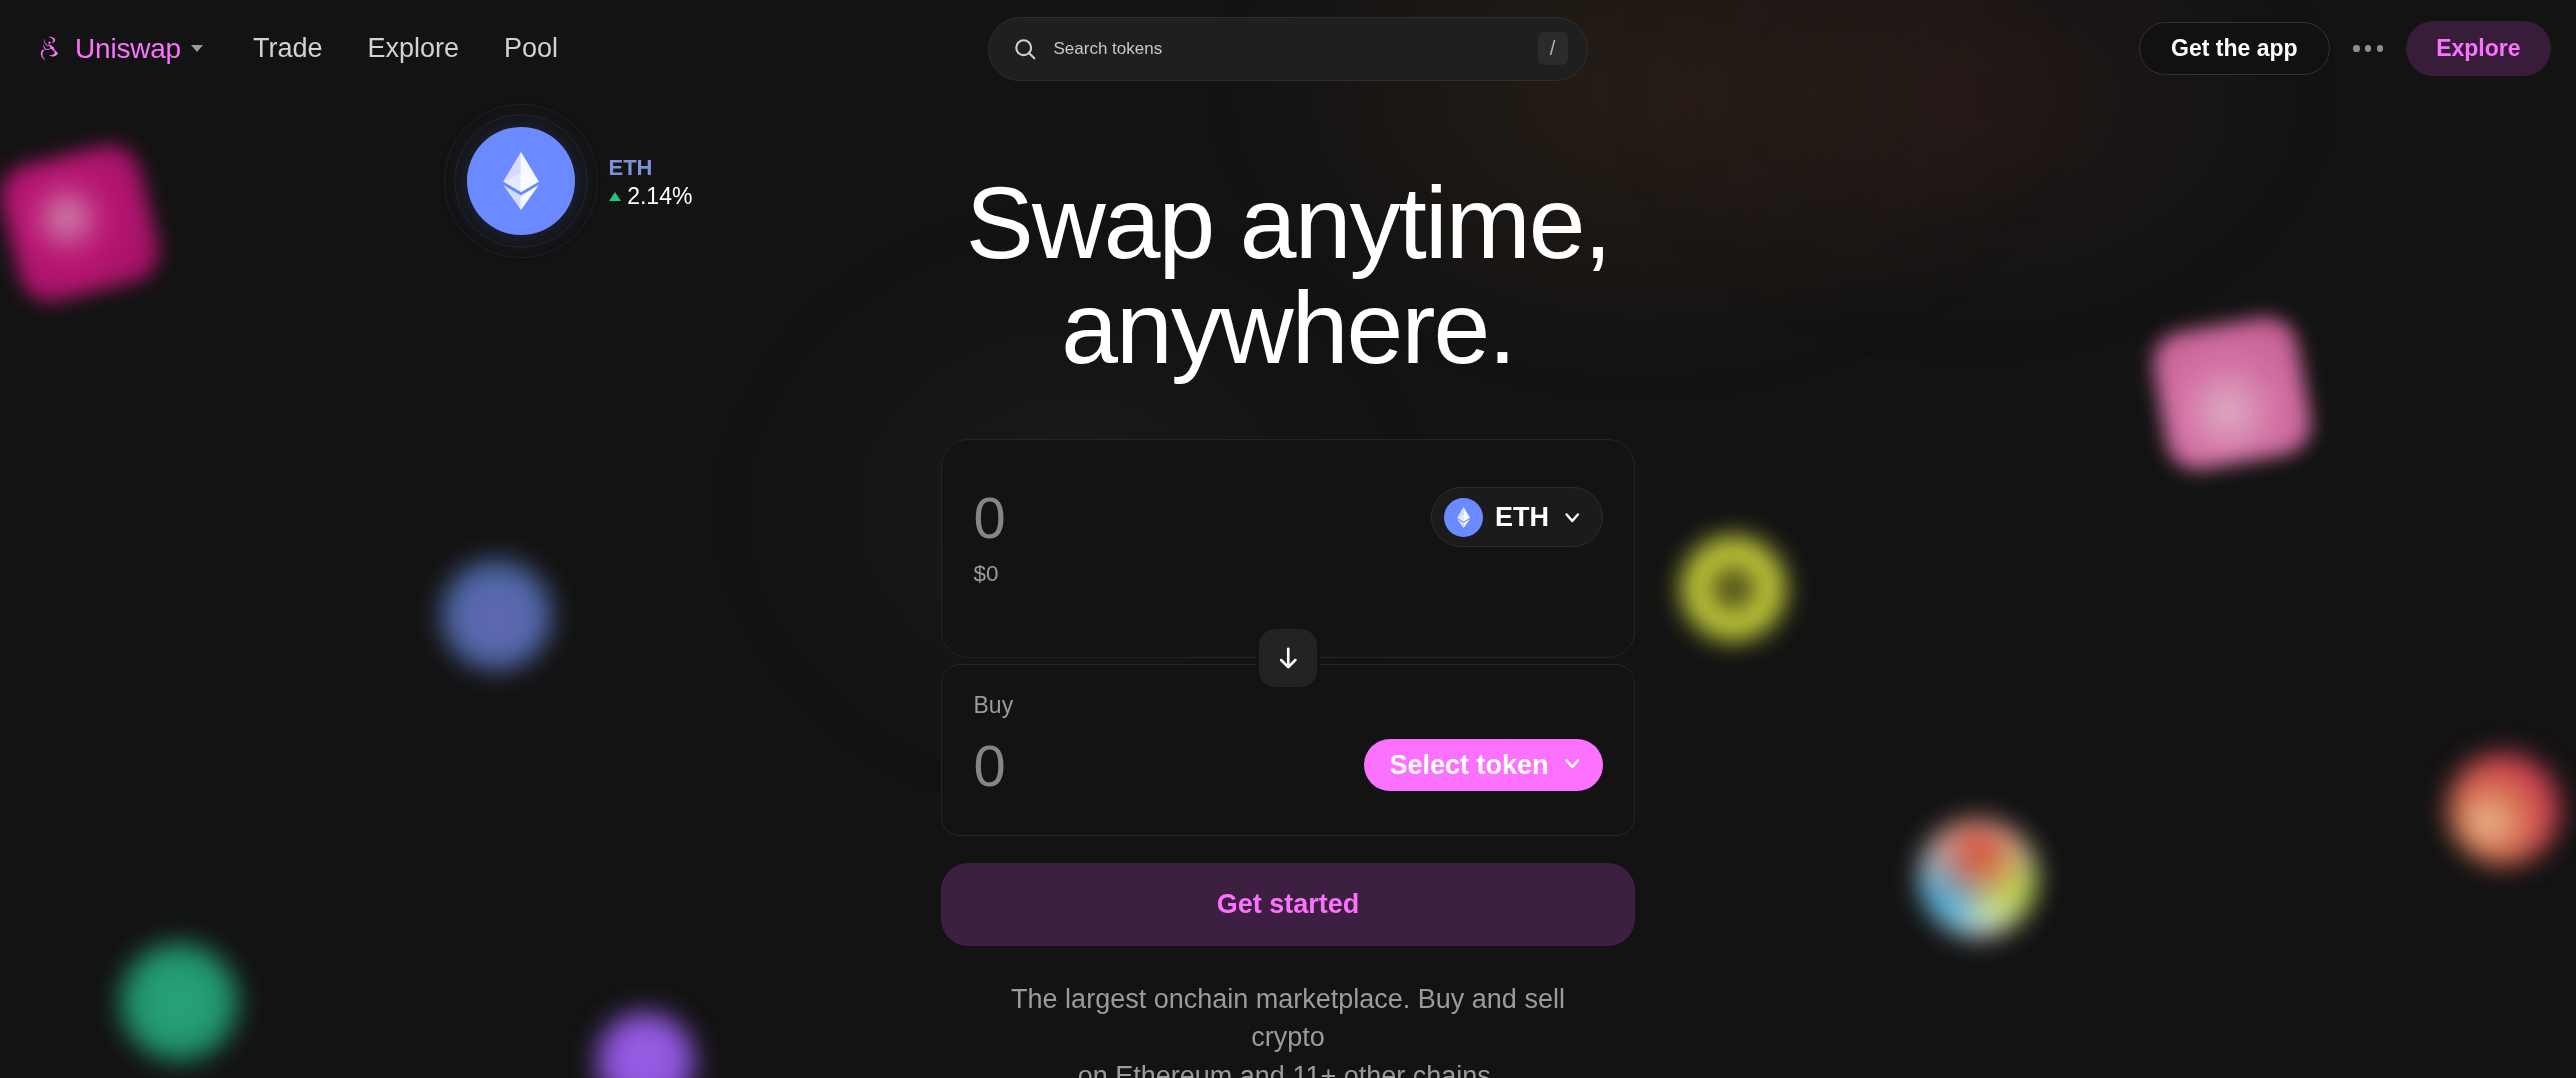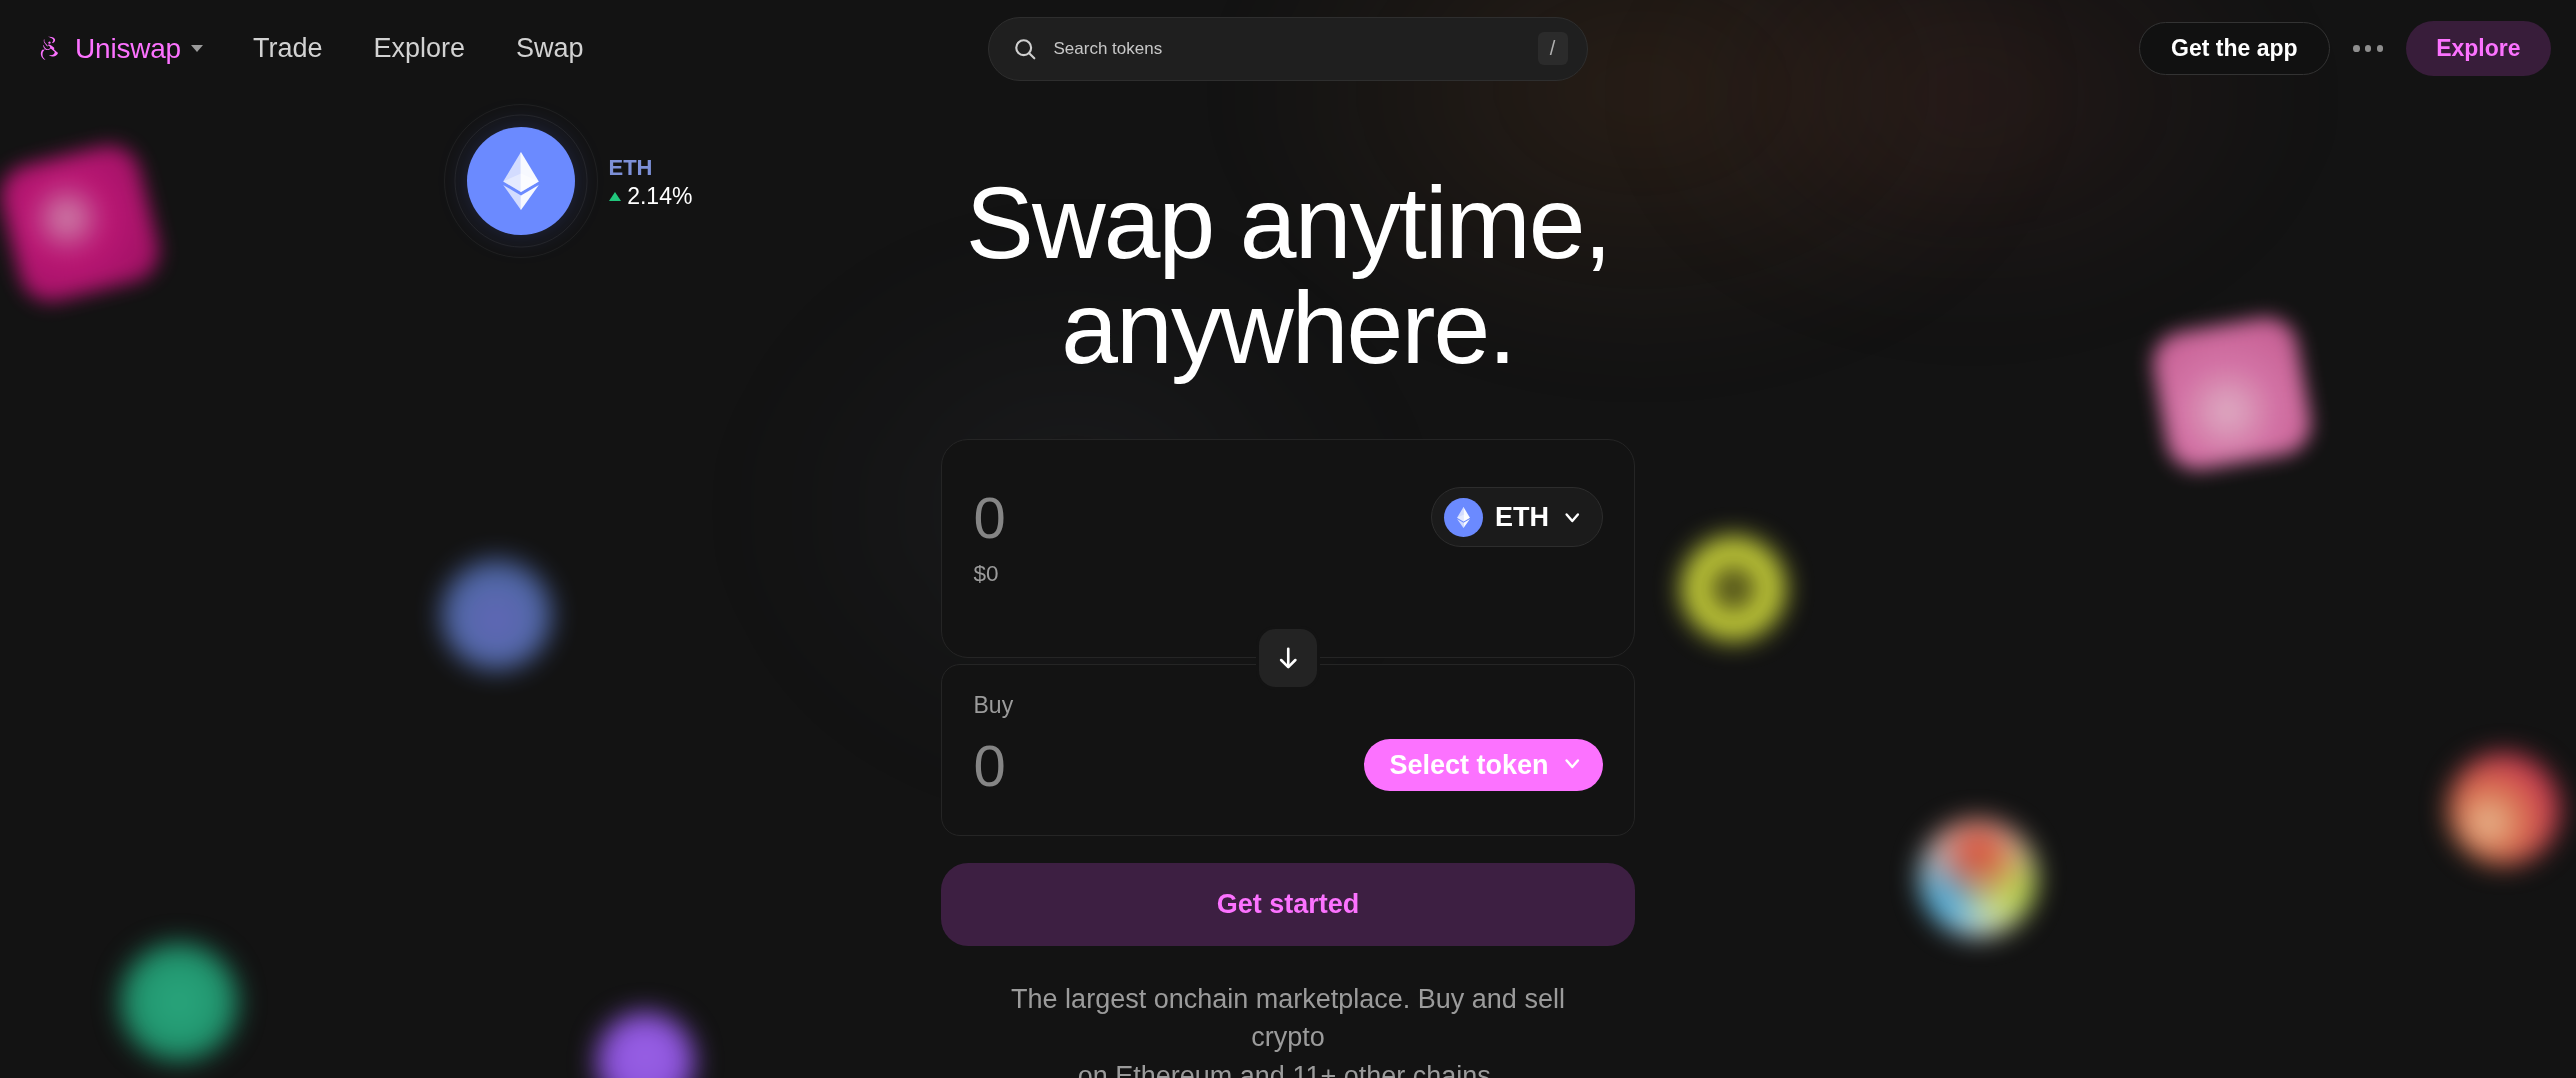--- a/index.html
+++ b/index.html
@@ -105,21 +105,21 @@
     margin-left: 3px;
     width: 0; height: 0;
     border-left: 6px solid transparent;
     border-right: 6px solid transparent;
     border-top: 7.5px solid #9b9b9b;
   }
 
   .nav-links {
     display: flex;
     align-items: center;
-    gap: 15px;
+    gap: 9px;
     margin-left: 21px;
   }
 
   .nav-link {
     font-size: 27px;
     font-weight: 500;
     color: #d2d2d2;
     padding: 9px 18px;
     border-radius: 10.5px;
     cursor: pointer;
@@ -516,21 +516,21 @@
             <path fill="#fc72ff" d="M33.5 30.6c-2.4-1.9-4.7-3.9-5.3-4.5l-.4-.5.4 1.3c.7 2 .2 3.9-1.3 5.3-1.5 1.3-3.4 1.8-5.8 1.5l-1.3-.2 1 .6c1.2.7 3 1.4 4.4 1.6 3.5.5 7-1.6 8.3-5.1z"></path>
           </svg>
         </span>
         <span class="brand-name">Uniswap</span>
         <span class="brand-caret"></span>
       </div>
 
       <nav class="nav-links">
         <a class="nav-link">Trade</a>
         <a class="nav-link">Explore</a>
-        <a class="nav-link">Swap</a>
+        <a class="nav-link">Pool</a>
       </nav>
     </div>
 
     <div class="search-wrap">
       <div class="searchbox">
         <span>
           <svg class="search-icon" viewBox="0 0 24 24" fill="none" stroke="#cfcfcf" stroke-width="2" stroke-linecap="round" stroke-linejoin="round" aria-hidden="true">
             <circle cx="11" cy="11" r="7"></circle>
             <line x1="16.2" y1="16.2" x2="21" y2="21"></line>
           </svg>

